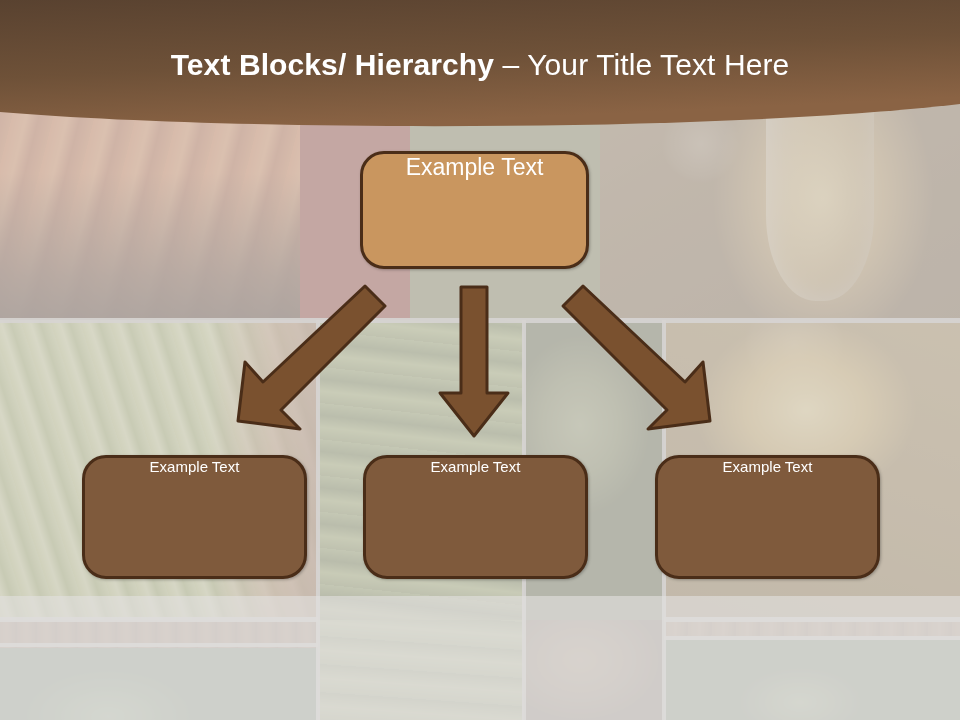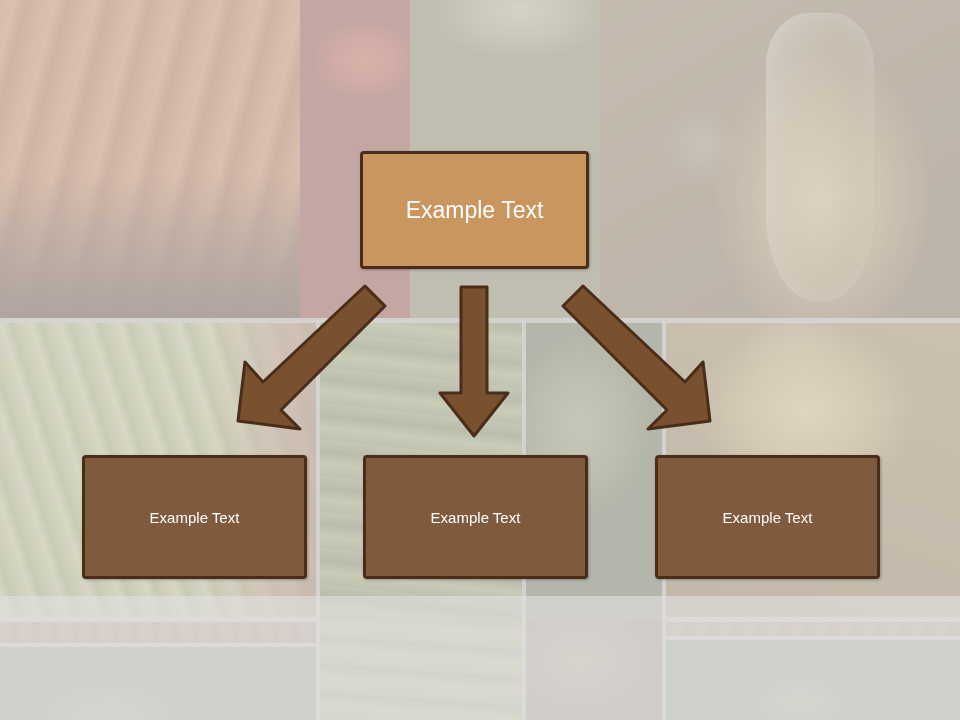--- a/index.html
+++ b/index.html
@@ -194,23 +194,23 @@
     white-space: nowrap;
   }
   .header-title .strong { font-weight: bold; }
   .header-title .light  { font-weight: normal; }
 
   
   .node {
     position: absolute;
     box-sizing: border-box;
     border: 3px solid #4a2d18;
-    border-radius: 4px;
+    border-radius: 24px;
     display: flex;
-    align-items: center;
+    align-items: flex-start;
     justify-content: center;
     color: #ffffff;
     box-shadow: 1px 1px 3px rgba(0,0,0,0.28);
   }
   .node-top {
     left: 360px; top: 151px; width: 229px; height: 118px;
     background: #c9965f;
     font-size: 23px;
   }
   .node-child {
@@ -259,20 +259,35 @@
     <div class="tile-gap" style="left:0px;   top:318px; width:960px; height:5px;"></div>
     <div class="tile-gap" style="left:0px;   top:617px; width:318px; height:5px;"></div>
     <div class="tile-gap" style="left:664px; top:617px; width:296px; height:5px;"></div>
     <div class="tile-gap" style="left:0px;   top:643px; width:318px; height:4px;"></div>
     <div class="tile-gap" style="left:664px; top:636px; width:296px; height:4px;"></div>
 
     <div class="veil"></div>
     <div class="veil-strong"></div>
   </div>
 
+  <div class="header">
+    <svg width="960" height="140" viewBox="0 0 960 140" xmlns="http://www.w3.org/2000/svg">
+      <defs>
+        <linearGradient id="bandgrad" x1="0" y1="0" x2="0.35" y2="1">
+          <stop offset="0%" stop-color="#594230"></stop>
+          <stop offset="55%" stop-color="#6E5138"></stop>
+          <stop offset="100%" stop-color="#8A6344"></stop>
+        </linearGradient>
+      </defs>
+      <path d="M0,0 L960,0 L960,104 C720,132 240,132 0,112 Z" fill="url(#bandgrad)"></path>
+    </svg>
+    <div class="header-title">
+      <span class="strong">Text Blocks/ Hierarchy</span><span class="light"> – </span><span class="light">Your Title Text Here</span>
+    </div>
+  </div>
 
   <div class="arrow-layer">
     <svg width="960" height="720" viewBox="0 0 960 720" xmlns="http://www.w3.org/2000/svg">
 
       <g>
         <path d="M 365,286 L 385,306 L 281,410 L 300,429 L 238,421 L 245,362 L 263,382 Z" fill="#7A512F" stroke="#4A2D18" stroke-width="3" stroke-linejoin="round"></path>
       </g>
 
       <g>
         <path d="M 461,287 L 487,287 L 487,393 L 508,393 L 474,436 L 440,393 L 461,393 Z" fill="#7A512F" stroke="#4A2D18" stroke-width="3" stroke-linejoin="round"></path>

